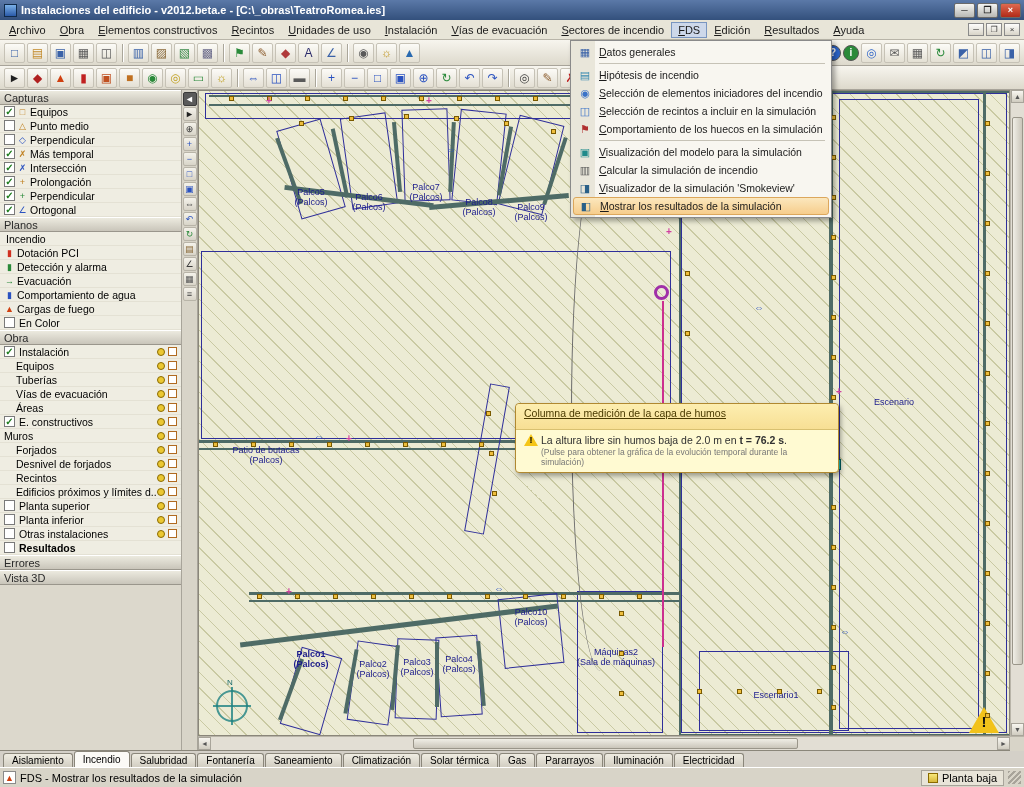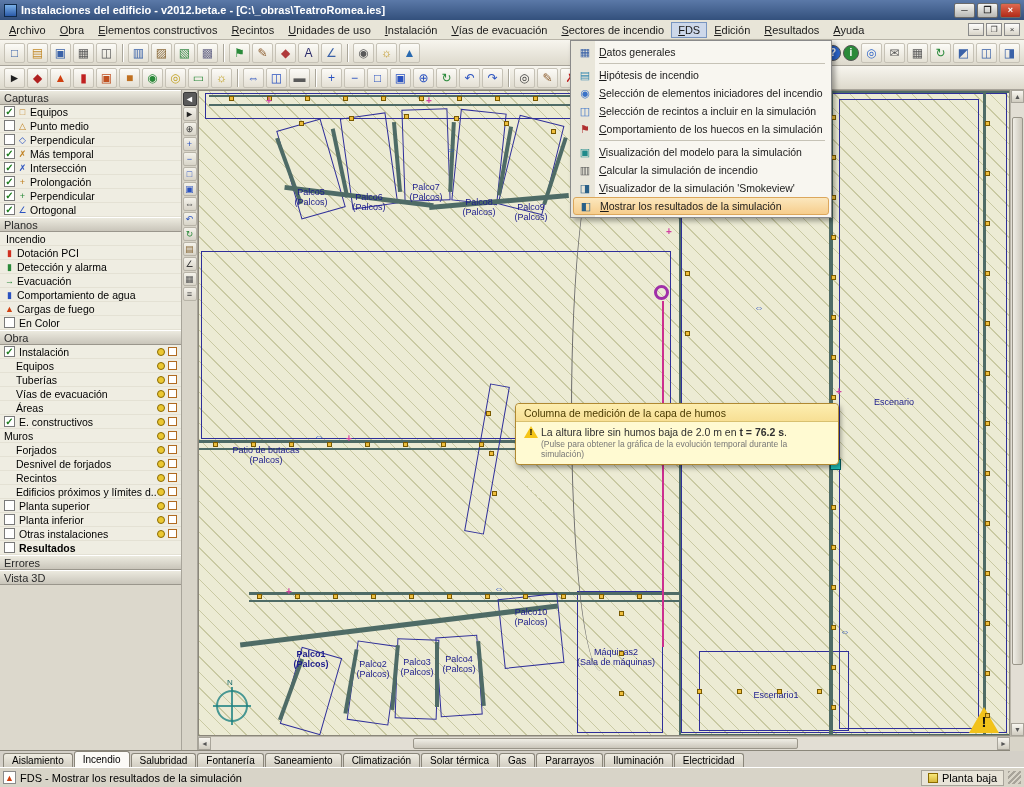--- a/index.html
+++ b/index.html
@@ -80,22 +80,22 @@
   .compass .v{position:absolute;top:0;bottom:0;left:18px;width:2px;background:rgba(30,130,130,.8);}
   .compass .n{position:absolute;top:-9px;left:14px;font-size:8px;color:#1a6a6a;}
 
   .warn-big{position:absolute;left:770px;top:616px;width:30px;height:26px;}
   .warn-big::before{content:"";position:absolute;left:0;border-left:15px solid transparent;border-right:15px solid transparent;
     border-bottom:26px solid #f2c21a;}
   .warn-big::after{content:"!";position:absolute;left:0;right:0;top:6px;text-align:center;font-weight:bold;font-size:15px;color:#111;}
 
   .tooltip{position:absolute;left:316px;top:312px;width:324px;background:#fffad2;border:1px solid #b08830;
     border-radius:4px;box-shadow:2px 3px 5px rgba(0,0,0,.35);z-index:30;font-size:10.5px;}
-  .tt-title{padding:3px 8px 2px;background:linear-gradient(#fdeeb0,#f7df94);border-bottom:1px solid #d8c070;
-    border-radius:4px 4px 0 0;color:#4a3a00;}
+  .tt-title{padding:3px 8px 10px;background:linear-gradient(#fdeeb0,#f7df94);border-bottom:1px solid #d8c070;
+    border-radius:4px 4px 0 0;color:#4a3a00;text-decoration:underline;}
   .tt-body{padding:4px 8px 5px;color:#303030;}
   .tri{position:relative;display:inline-block;width:14px;height:12px;vertical-align:-2px;margin-right:3px;}
   .tri::before{content:"";position:absolute;left:0;top:0;border-left:7px solid transparent;border-right:7px solid transparent;
     border-bottom:12px solid #f5c518;}
   .tri::after{content:"!";position:absolute;left:0;right:0;top:1px;text-align:center;font-weight:bold;font-size:9px;color:#000;}
   .tt-sub{font-size:8.5px;color:#777;margin-top:1px;padding-left:17px;}
 
   
   .dropdown{position:absolute;left:570px;top:40px;width:262px;border:1px solid #8a8a8a;
     box-shadow:3px 3px 5px rgba(0,0,0,.35);z-index:40;padding:2px;

